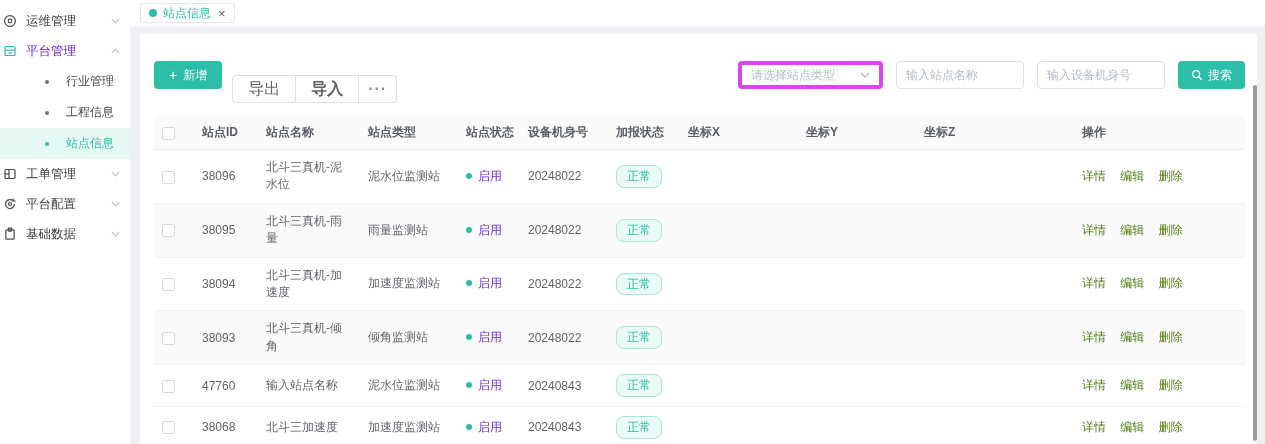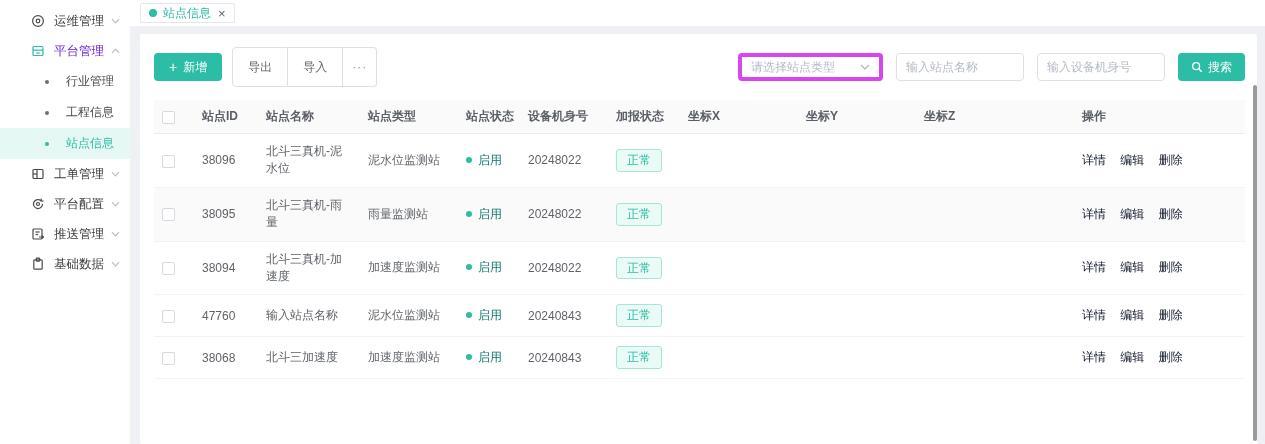--- a/index.html
+++ b/index.html
@@ -4,21 +4,21 @@
 <style>
   * { box-sizing: border-box; margin: 0; padding: 0; }
   html,body { width:1265px; height:444px; overflow:hidden; }
   body {
     background:#eef0f3;
     font-family:"Liberation Sans","DejaVu Sans",sans-serif;
     font-size:12px; color:#606266;
   }
   
   .sidebar { position:absolute; left:0; top:0; width:130px; height:444px; background:#fff; padding-top:6px; z-index:3; }
-  .menu-item { display:flex; align-items:center; height:30px; padding:0 10px 0 31px; font-size:12.5px; color:#3c3c3c; cursor:pointer; }
+  .menu-item { display:flex; align-items:center; height:30px; padding:0 10px 0 3px; font-size:12.5px; color:#3c3c3c; cursor:pointer; }
   .menu-item .mi-icon { width:14px; height:14px; flex:0 0 14px; color:#4a4a4a; }
   .menu-item .mi-label { flex:1; margin-left:9px; white-space:nowrap; }
   .menu-item .chevron { width:9px; height:6px; color:#b9bec7; }
   .menu-item.active { color:#6d28d9; }
   .menu-item.active .mi-icon { color:#2bbda6; }
   .submenu-item { display:flex; align-items:center; height:31px; padding-left:45px; font-size:12px; color:#4a4a4a; cursor:pointer;gap:8px; }
   .submenu-item .bullet { width:4px; height:4px; border-radius:50%; background:#707070; margin-right:9px; flex:0 0 4px; }
   .submenu-item.selected { background:#e6f8f4; color:#2bbda6; }
   .submenu-item.selected .bullet { background:#2bbda6; }
   
@@ -26,41 +26,41 @@
   .tabbar { height:26px; background:#fff; display:flex; align-items:center; padding-left:10px; }
   .tab { display:inline-flex; align-items:center; height:20px; padding:0 8px; border:1px solid #e4e7ed; background:#fff; border-radius:2px; color:#2bbda6; font-size:12px; cursor:pointer; }
   .tab-dot { width:8px; height:8px; border-radius:50%; background:#2bbda6; margin-right:6px; }
   .tab-close { color:#5f6368; font-size:13px; margin-left:7px; line-height:1; }
   .card { position:absolute; left:10px; right:8px; top:34px; bottom:0; background:#fff; border-radius:2px; padding:13px 12px 0 14px; }
   
   .toolbar { display:flex; align-items:center; }
   .btn-add { display:inline-flex; align-items:center; gap:6px; height:28px; padding:0 15px; background:#2bbda6; color:#fff; border:none; border-radius:4px; font-size:12px; cursor:pointer; font-family:inherit; }
   .btn-add .plus { font-size:14px; line-height:1; }
   .btn-group { display:inline-flex; margin-left:10px; }
-  .btn-group .btn { display:inline-flex; align-items:center; height:40px; padding:0 15px; background:#fff; border:1px solid #dcdfe6; color:#5f6368; font-size:12px; cursor:pointer; font-family:inherit; }
-  .btn-group .btn + .btn { border-left:none; }
+  .btn-group .btn { display:inline-flex; align-items:center; height:28px; padding:0 15px; background:#fff; border:1px solid #dcdfe6; color:#5f6368; font-size:16px; cursor:pointer; font-family:inherit;margin-top:28px; }
+  .btn-group .btn + .btn { border-left:none;font-weight:bold; }
   .btn-group .btn:first-child { border-radius:4px 0 0 4px; }
   .btn-group .btn:last-child { border-radius:0 4px 4px 0; padding:0 9px; letter-spacing:1px; color:#8a8f99; }
   .toolbar-right { margin-left:auto; display:flex; align-items:center; gap:13px; }
   .select-box { display:flex; align-items:center; justify-content:space-between; width:145px; height:28px; border:4px solid #d946ef; border-radius:4px; background:#fff; padding:0 9px; color:#b4bac4; cursor:pointer; }
   .text-input { width:128px; height:28px; border:1px solid #dcdfe6; border-radius:4px; background:#fff; padding:0 9px; font-size:12px; color:#606266; font-family:inherit; }
   .text-input::placeholder { color:#b4bac4; }
   .btn-search { display:inline-flex; align-items:center; gap:5px; height:28px; padding:0 13px; background:#2bbda6; color:#fff; border:none; border-radius:4px; font-size:12px; cursor:pointer; font-family:inherit; }
   
   .table-wrap { margin-top:13px; }
   table { width:100%; border-collapse:collapse; table-layout:fixed; font-size:12px; color:#5f6368; }
   thead th { background:#fafafa; text-align:left; font-weight:700; color:#595d64; padding:8px; border-bottom:1px solid #ececec; white-space:nowrap; }
   tbody td { padding:9px 8px; border-bottom:1px solid #f1f3f5; vertical-align:middle; }
   tbody tr.striped td { background:#fafafa; }
   .cell-name { word-break:break-all; line-height:1.45; }
   .checkbox { display:inline-block; width:13px; height:13px; border:1px solid #d6dae0; border-radius:2px; background:#fff; vertical-align:middle; cursor:pointer; }
   .status-dot { display:inline-block; width:6px; height:6px; border-radius:50%; background:#2bbda6; margin-right:6px; vertical-align:1px; }
-  .status-text { color:#0f766e; }
-  .badge { display:inline-block; border:1px solid #a8e4d8; background:#eafaf6; color:#2bbda6; border-radius:3px; padding:2px 10px; line-height:1.4; }
-  .link { color:#0f172a; margin-right:11px; cursor:pointer;font-family:Liberation Serif, serif; }
+  .status-text { color:#6d28d9; }
+  .badge { display:inline-block; border:1px solid #a8e4d8; background:#eafaf6; color:#2bbda6; border-radius:8px; padding:2px 10px; line-height:1.4; }
+  .link { color:#4d7c0f; margin-right:11px; cursor:pointer;font-family:Liberation Serif, serif; }
   .scroll-thumb { position:absolute; right:0; top:51px; bottom:3px; width:4px; background:#9a9a9a; border-radius:2px; }
 </style>
 </head>
 <body>
 
 <div class="sidebar">
   <div class="menu-item">
     <svg class="mi-icon" viewBox="0 0 14 14" fill="none" stroke="currentColor" stroke-width="1.2">
         <circle cx="7" cy="7" r="5.4"></circle>
         <circle cx="7" cy="7" r="1.8"></circle>
@@ -113,32 +113,20 @@
         <path d="M11.5 7a4.5 4.5 0 1 1-1.4-3.2"></path>
         <path d="M10.3 1.6l-.2 2.4 2.4.2"></path>
         <circle cx="7" cy="7" r="1.5"></circle>
       </svg>
     <span class="mi-label">平台配置</span>
     <svg class="chevron" viewBox="0 0 10 6" fill="none" stroke="currentColor" stroke-width="1.3">
         <polyline points="1,1 5,5 9,1"></polyline>
       </svg>
   </div>
 
-  <div class="menu-item">
-    <svg class="mi-icon" viewBox="0 0 14 14" fill="none" stroke="currentColor" stroke-width="1.2">
-        <rect x="2" y="2" width="9" height="10" rx="1"></rect>
-        <path d="M4.5 5h4"></path>
-        <path d="M4.5 7.5h2.5"></path>
-        <path d="M8 10h4.5M10.8 8.3l1.7 1.7-1.7 1.7"></path>
-      </svg>
-    <span class="mi-label">推送管理</span>
-    <svg class="chevron" viewBox="0 0 10 6" fill="none" stroke="currentColor" stroke-width="1.3">
-        <polyline points="1,1 5,5 9,1"></polyline>
-      </svg>
-  </div>
 
   <div class="menu-item">
     <svg class="mi-icon" viewBox="0 0 14 14" fill="none" stroke="currentColor" stroke-width="1.2">
         <rect x="2.8" y="2.8" width="8.4" height="9.4" rx="1"></rect>
         <rect x="5.3" y="1.2" width="3.4" height="3" rx="0.6"></rect>
       </svg>
     <span class="mi-label">基础数据</span>
     <svg class="chevron" viewBox="0 0 10 6" fill="none" stroke="currentColor" stroke-width="1.3">
         <polyline points="1,1 5,5 9,1"></polyline>
       </svg>
@@ -259,20 +247,37 @@
     <td><span class="badge">正常</span></td>
     <td></td>
     <td></td>
     <td></td>
     <td>
       <span class="link">详情</span>
       <span class="link">编辑</span>
       <span class="link">删除</span>
     </td>
   </tr>
+            <tr class="striped">
+    <td><span class="checkbox"></span></td>
+    <td>38093</td>
+    <td class="cell-name">北斗三真机-倾角</td>
+    <td>倾角监测站</td>
+    <td><span class="status-dot"></span><span class="status-text">启用</span></td>
+    <td>20248022</td>
+    <td><span class="badge">正常</span></td>
+    <td></td>
+    <td></td>
+    <td></td>
+    <td>
+      <span class="link">详情</span>
+      <span class="link">编辑</span>
+      <span class="link">删除</span>
+    </td>
+  </tr>
             <tr>
     <td><span class="checkbox"></span></td>
     <td>47760</td>
     <td class="cell-name">输入站点名称</td>
     <td>泥水位监测站</td>
     <td><span class="status-dot"></span><span class="status-text">启用</span></td>
     <td>20240843</td>
     <td><span class="badge">正常</span></td>
     <td></td>
     <td></td>

